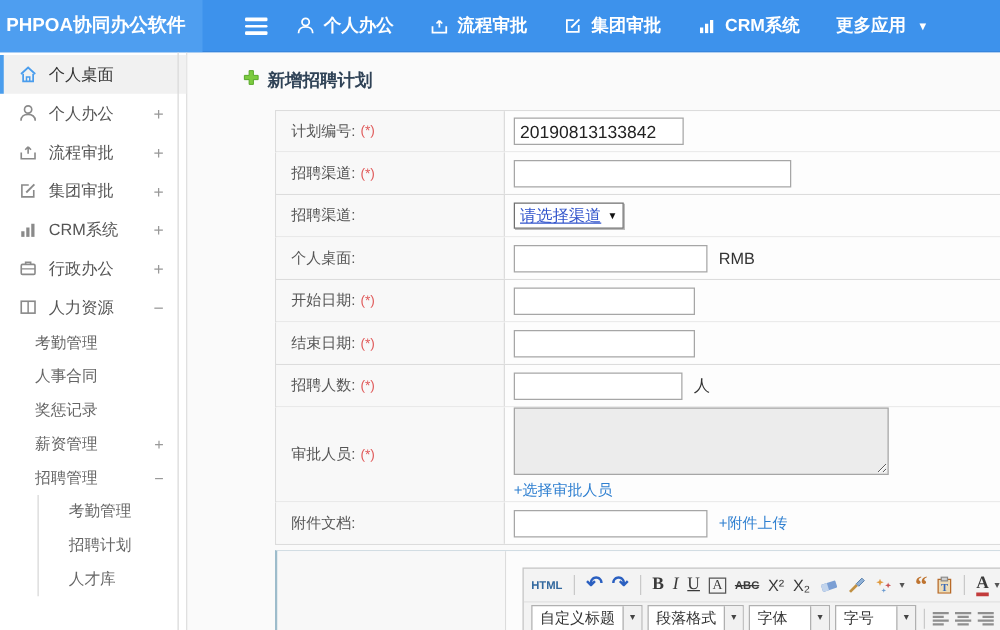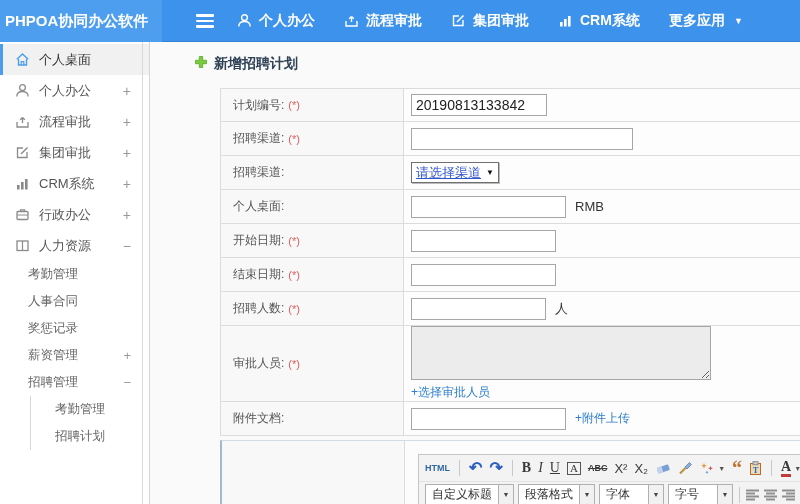--- a/index.html
+++ b/index.html
@@ -249,20 +249,23 @@
         <span>招聘管理</span>
         <span class="expand">−</span>
       </div>
       <div class="tree">
         <div class="s-sub">
           <span>考勤管理</span>
         </div>
         <div class="s-sub">
           <span>招聘计划</span>
         </div>
+        <div class="s-sub">
+          <span>人才库</span>
+        </div>
       </div>
     </div>
   </div>
 
   <div class="content">
     <div class="page-title">
       <span>
         <svg width="14" height="14" viewBox="0 0 14 14">
             <path d="M5.3 1.5 h3.4 v3.8 h3.8 v3.4 h-3.8 v3.8 h-3.4 v-3.8 H1.5 V5.3 h3.8 Z" fill="#7ccb3f" stroke="#58a82a" stroke-width="0.8"></path>
           </svg>

